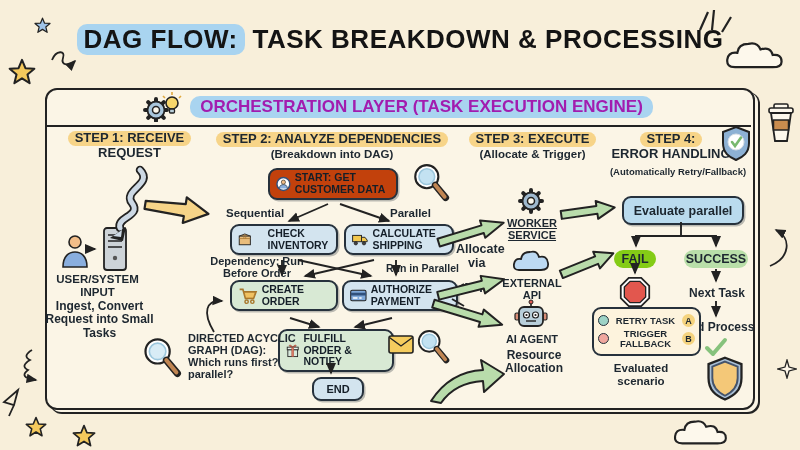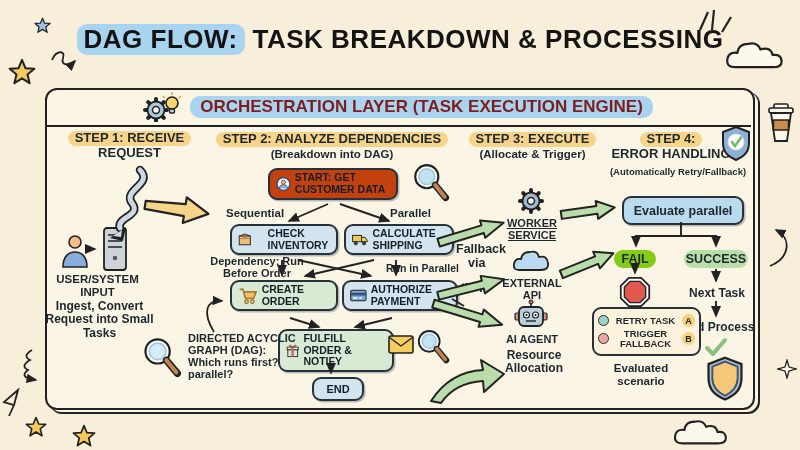--- a/index.html
+++ b/index.html
@@ -8,21 +8,21 @@
   .abs{position:absolute;}
   .title{position:absolute;top:24px;left:0;width:100%;text-align:center;
     font-size:26px;font-weight:bold;letter-spacing:.5px;color:#141414;}
   .pill{display:inline-block;background:#f7d488;border-radius:10px;padding:0 7px;}
   .pill.blue{background:#a9d4f0;}
   .panel{position:absolute;left:45px;top:88px;width:706px;height:318px;
     border:2.5px solid #222;border-radius:12px;background:#fbf5e6;
     box-shadow:4px 3px 0 -1px #fbf5e6,5px 4px 0 0 #222;}
   .orchrow{position:absolute;left:45px;top:88px;width:706px;height:37px;
     border-bottom:2.5px solid #222;display:flex;align-items:center;justify-content:center;gap:7px;}
-  .orchtext{font-size:17px;font-weight:bold;background:#a9d4f0;border-radius:10px;padding:1px 10px;color:#7f1d1d;}
+  .orchtext{font-size:17px;font-weight:bold;background:#a9d4f0;border-radius:10px;padding:1px 10px;color:#a21caf;}
   .lbl{position:absolute;font-weight:bold;line-height:1.12;color:#1d2730;}
   .ctr{text-align:center;}
   .node{position:absolute;display:flex;align-items:center;gap:4px;background:#d3e4ef;
     border:2px solid #26313c;border-radius:9px;padding:2px 6px;font-weight:bold;
     font-size:10.5px;line-height:1.1;color:#141e28;box-shadow:1.5px 1.5px 0 rgba(40,50,60,.3);}
   .node.green{background:#d8e9d4;}
   .node.teal{background:#c2410c;}
   .node.end{justify-content:center;font-size:11px;}
   .evalbox{position:absolute;left:622px;top:196px;width:118px;height:25px;background:#badbee;
     border:2px solid #26313c;border-radius:9px;display:flex;align-items:center;justify-content:center;
@@ -232,21 +232,21 @@
       <rect x="5" y="8" width="24" height="19" rx="5" fill="#b9cfda" stroke="#222" stroke-width="1.8"></rect>
       <circle cx="12.5" cy="16" r="3" fill="#fff" stroke="#222" stroke-width="1.2"></circle>
       <circle cx="21.5" cy="16" r="3" fill="#fff" stroke="#222" stroke-width="1.2"></circle>
       <circle cx="12.5" cy="16" r="1.1" fill="#222"></circle>
       <circle cx="21.5" cy="16" r="1.1" fill="#222"></circle>
       <path d="M12 22 H22" stroke="#222" stroke-width="1.4"></path>
     </svg>
   <div class="lbl ctr" style="left:492px;top:333px;width:80px;font-size:11px;white-space:nowrap;text-align:center;">AI AGENT</div>
   <div class="lbl ctr" style="left:494px;top:349px;width:80px;font-size:12px;">Resource Allocation</div>
 
-  <div class="lbl" style="left:456px;top:242px;font-size:12.5px;">Fallback</div>
+  <div class="lbl" style="left:456px;top:242px;font-size:12.5px;">Allocate</div>
   <div class="lbl" style="left:468px;top:256px;font-size:12.5px;">via</div>
   <div class="lbl" style="left:462px;top:281px;font-size:12.5px;">APIs</div>
 
   <div class="lbl ctr" style="left:596px;top:132px;width:150px;font-size:13px;">
     <span class="pill">STEP 4:</span><br>
     <span>ERROR HANDLING</span>
   </div>
   <div class="lbl ctr" style="left:598px;top:167px;width:160px;font-size:9.5px;white-space:nowrap;">(Automatically Retry/Fallback)</div>
   <svg class="abs" style="left:721px;top:125px" width="30" height="36" viewBox="0 0 30 36">
       <path d="M15 2 L28 7 V18 C28 28 22 32 15 35 C8 32 2 28 2 18 V7 Z" fill="#8db1d4" stroke="#222" stroke-width="2"></path>

